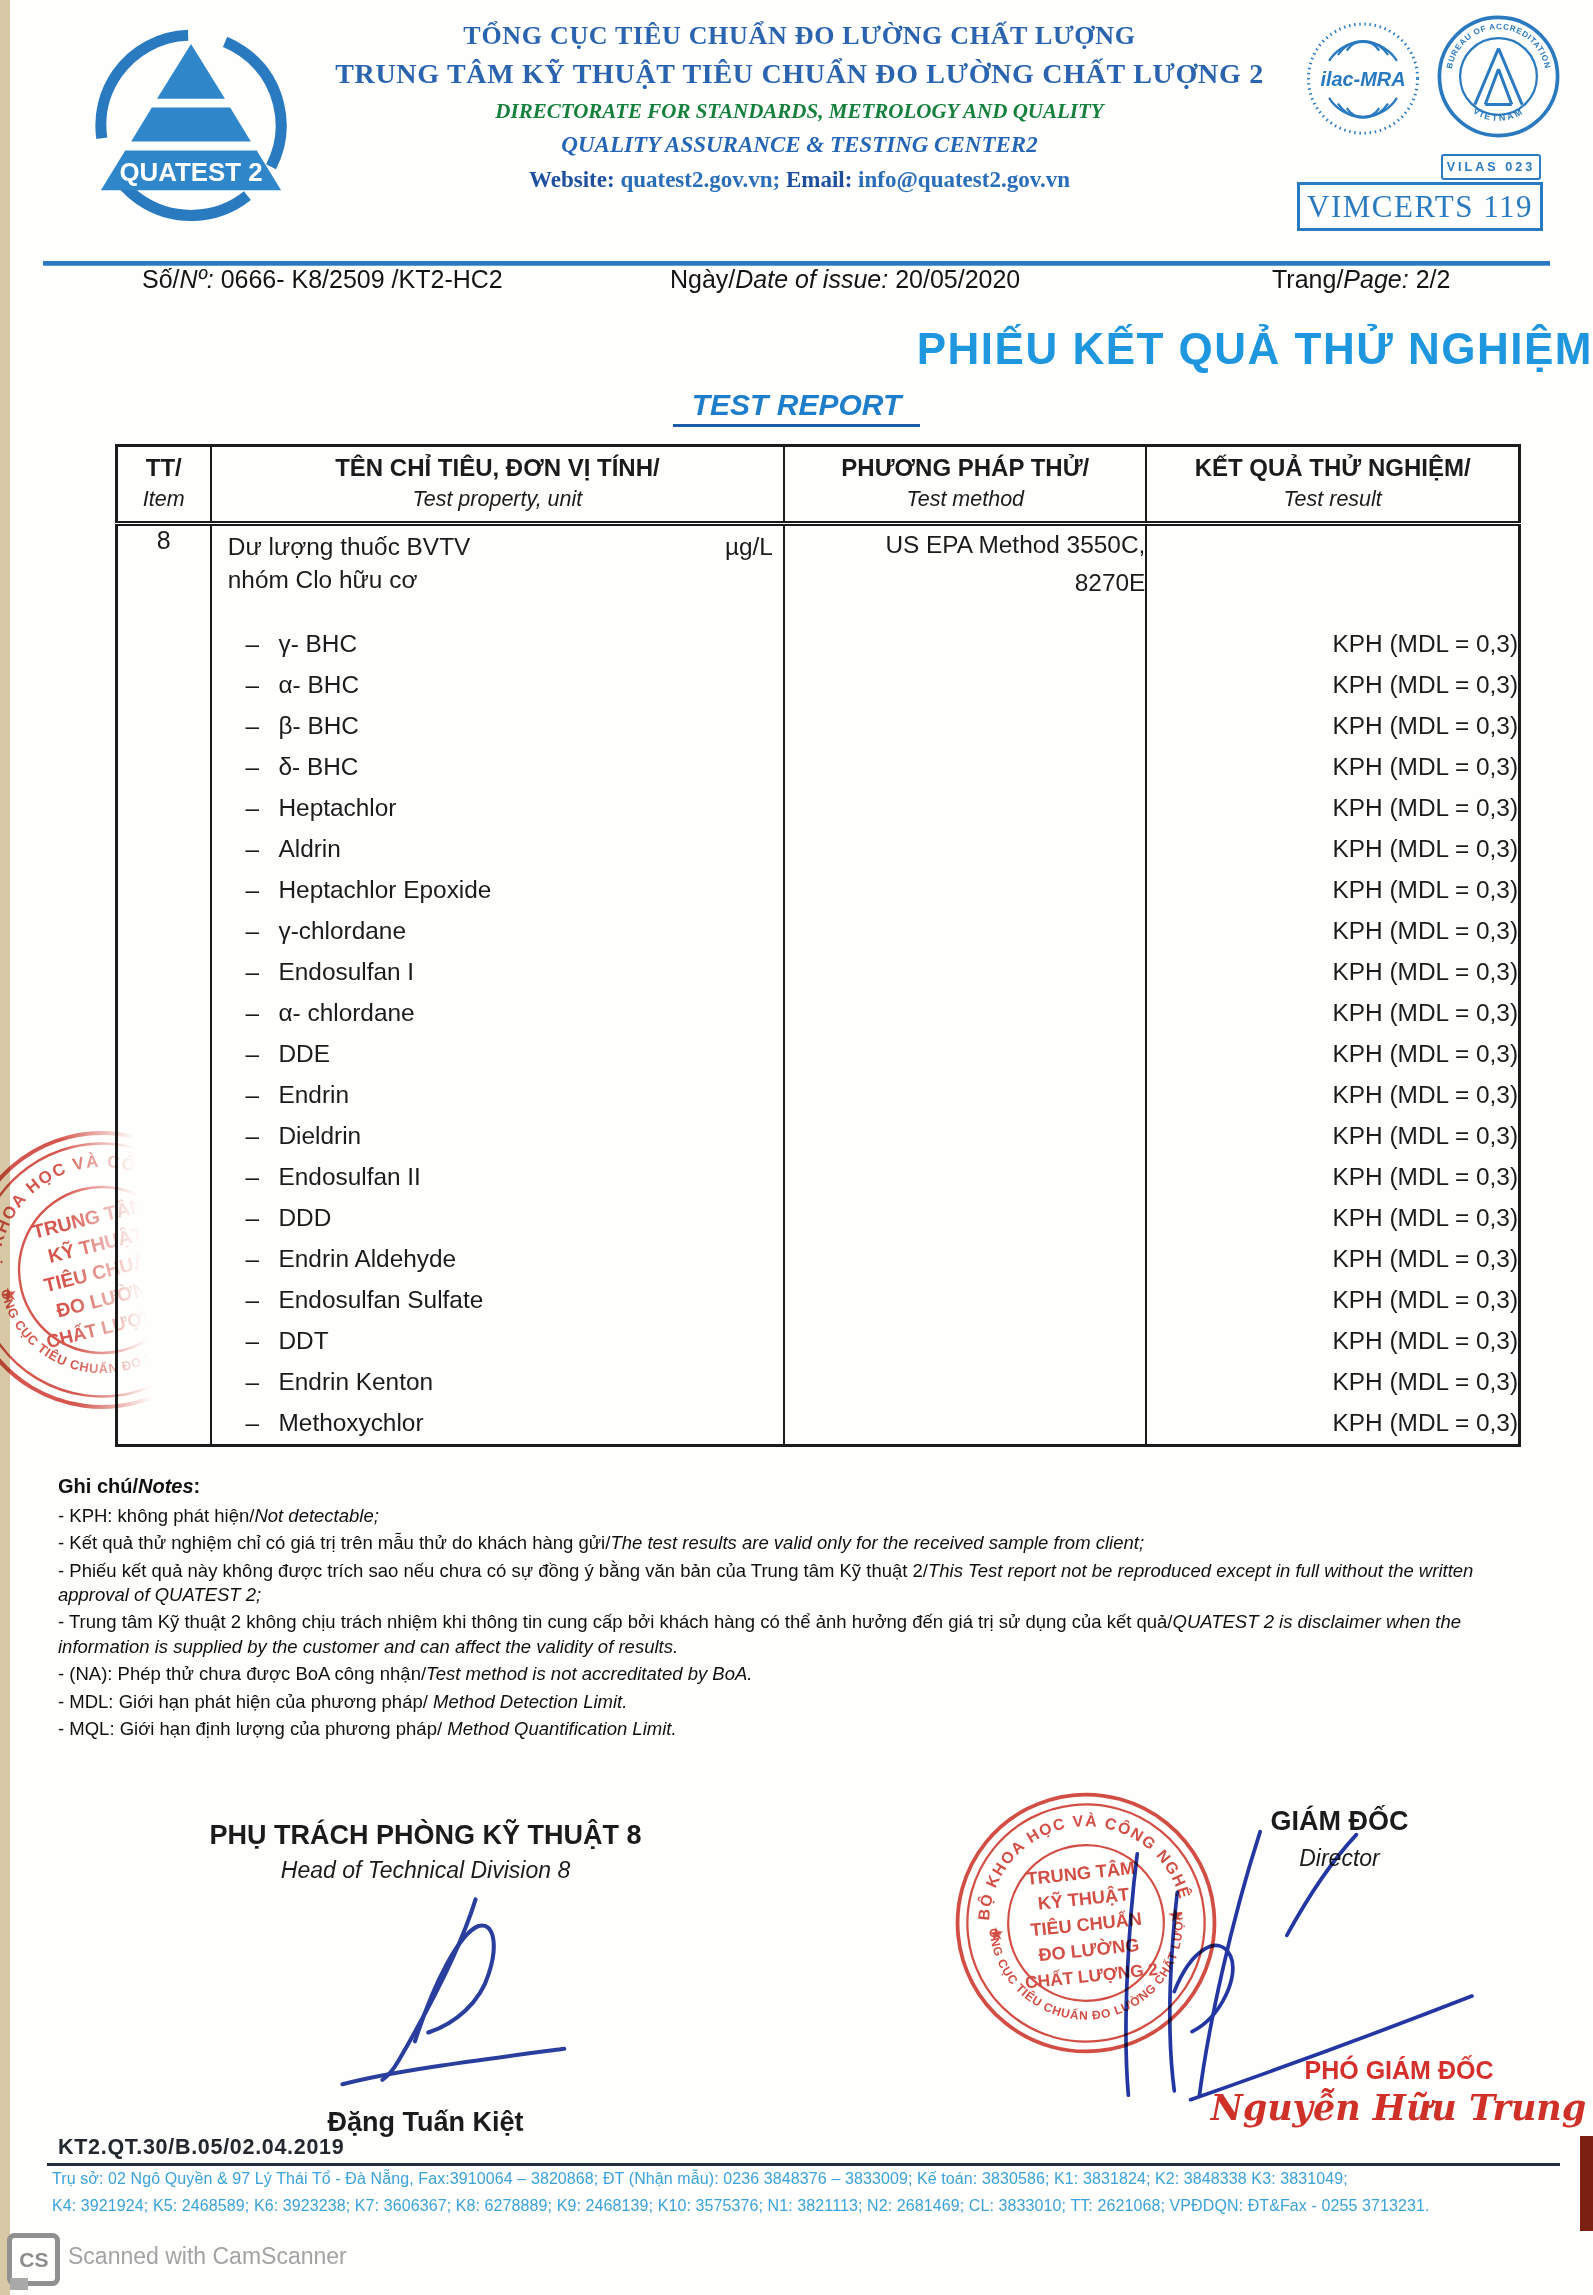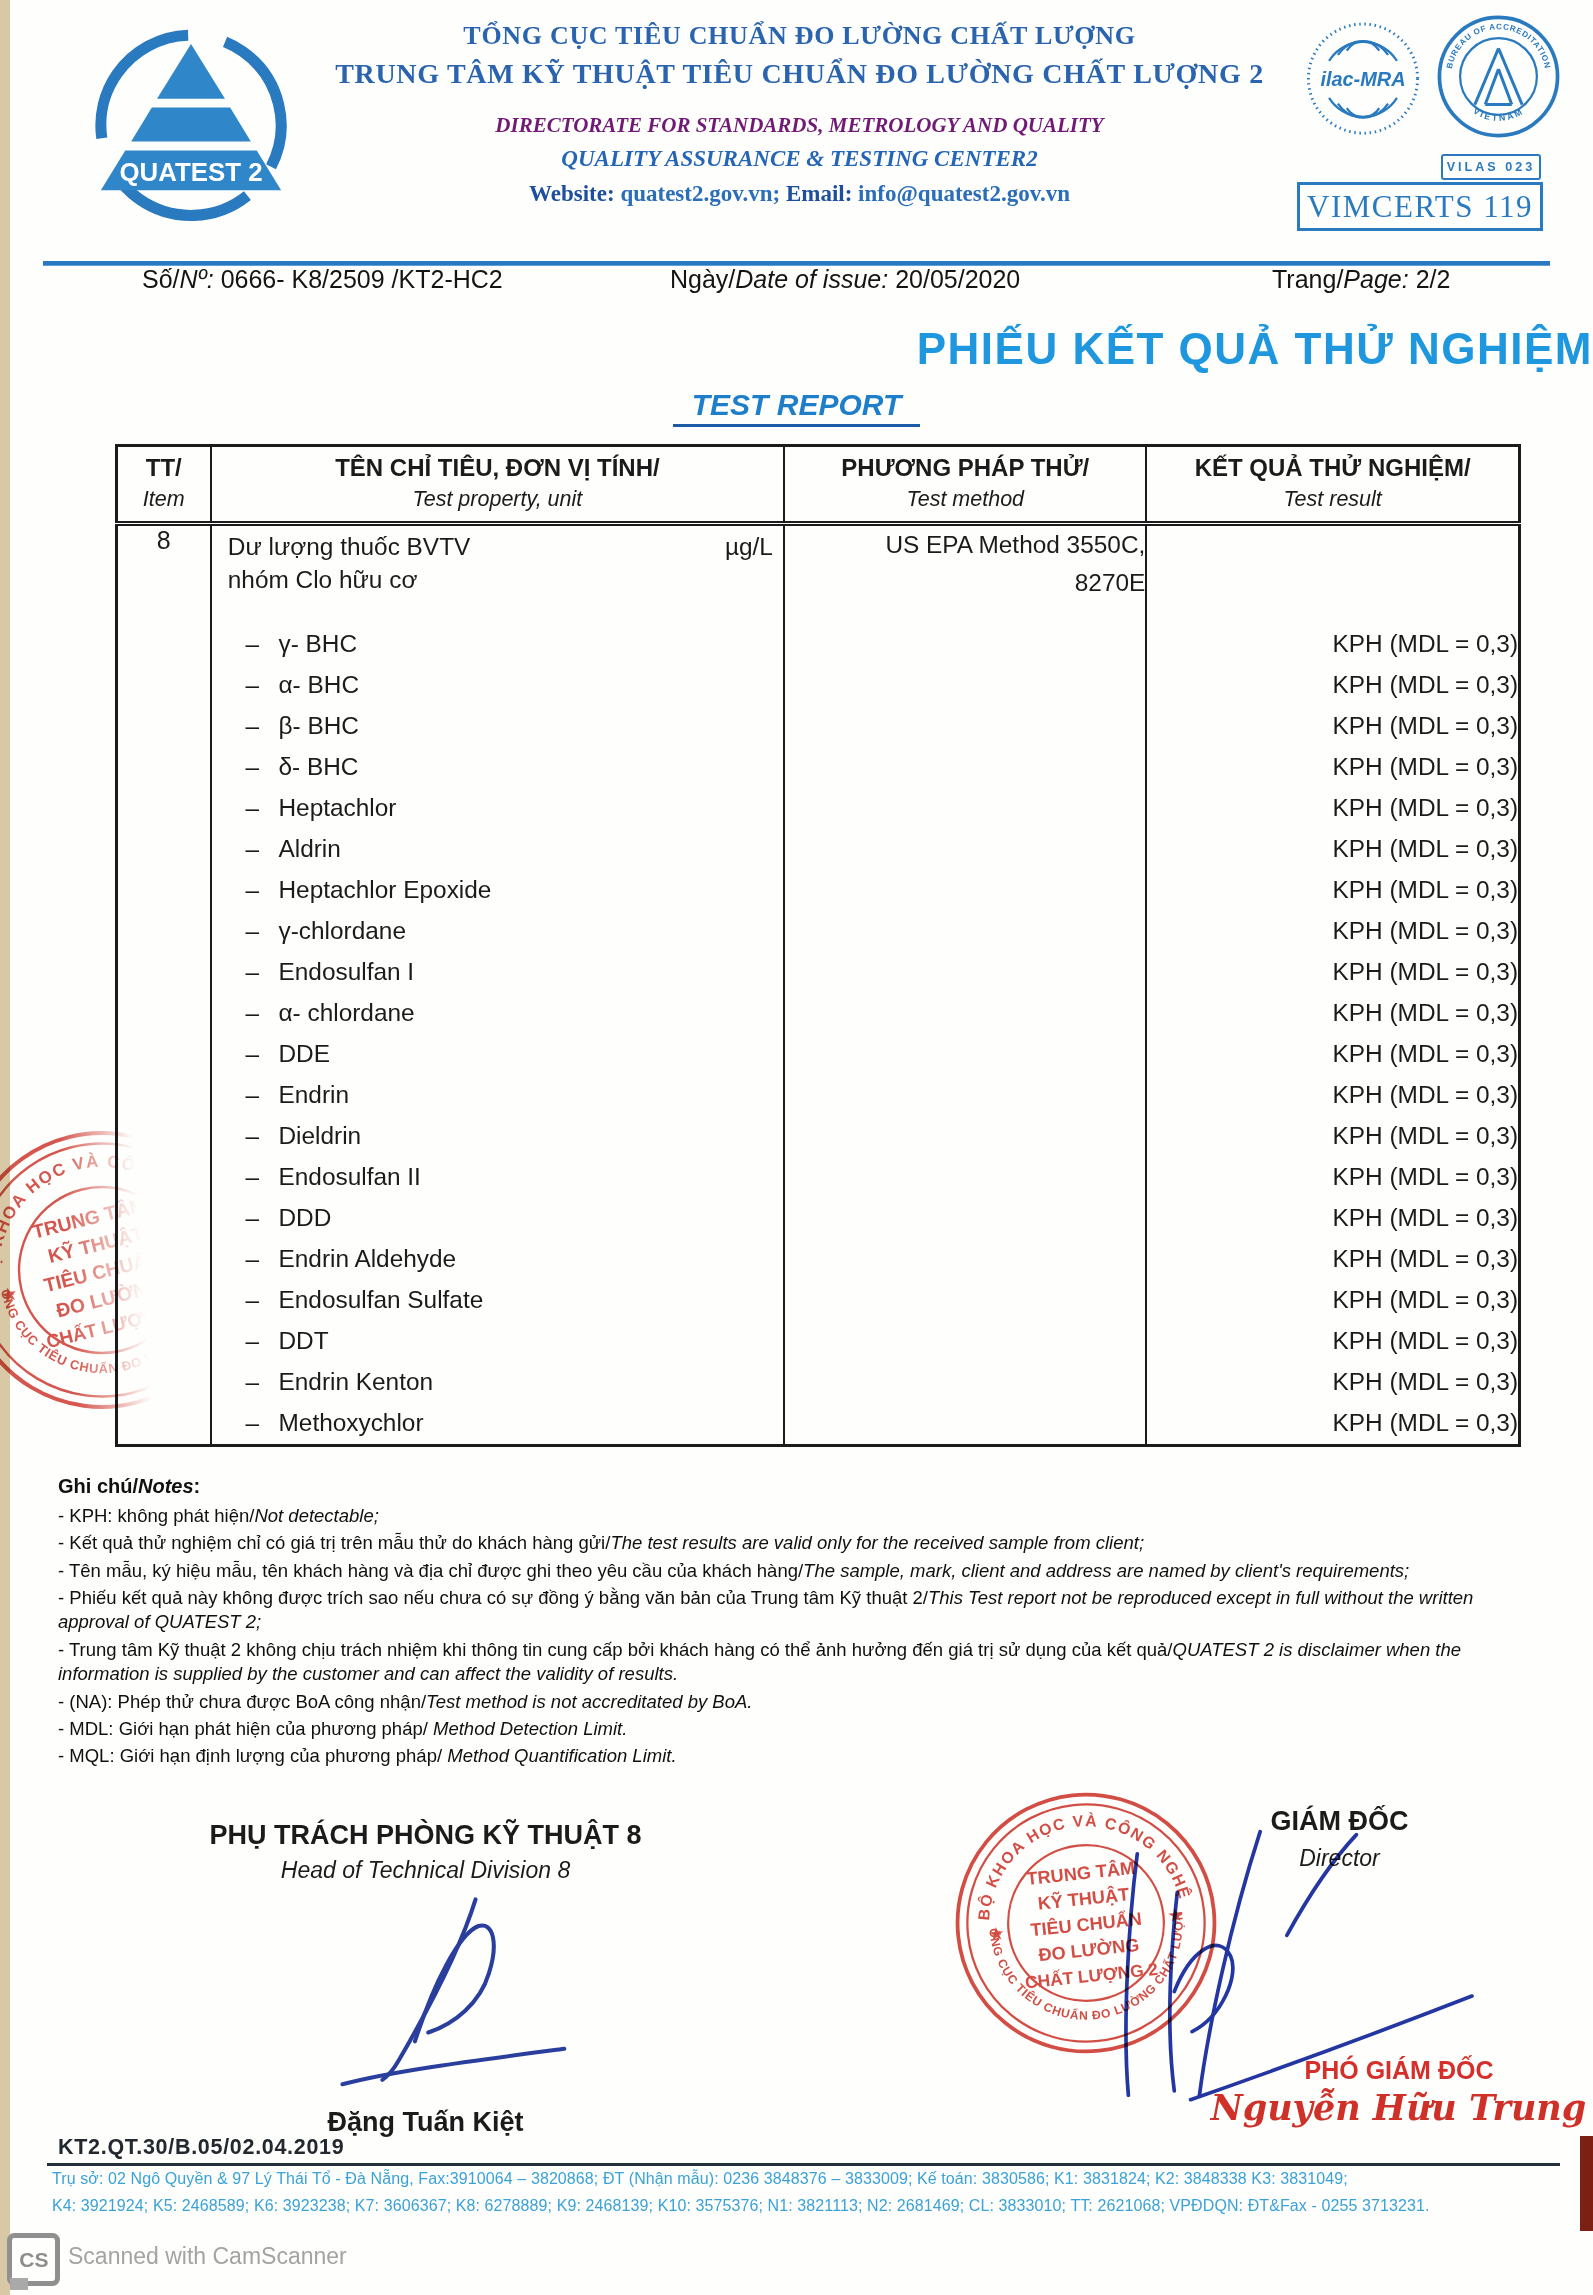--- a/index.html
+++ b/index.html
@@ -7,21 +7,21 @@
         font-family:"Liberation Sans","DejaVu Sans",sans-serif;color:#1b1b1b;}
   .abs{position:absolute;}
   .scan-edge-left{left:0;top:0;width:10.4px;height:2295px;background:#d8c8a6;}
   .scan-edge-right{left:1580px;top:2136px;width:13.3px;height:95px;background:#7c2013;}
 
   
   .org-block{left:311px;top:21px;width:977px;text-align:center;
              font-family:"Liberation Serif","DejaVu Serif",serif;color:#2a64ae;}
   .org1{font-size:26px;font-weight:bold;letter-spacing:0.7px;}
   .org2{font-size:28px;font-weight:bold;margin-top:7.4px;letter-spacing:0.7px;}
-  .org3{font-size:21px;font-style:italic;font-weight:bold;margin-top:23px;color:#701a75;}
+  .org3{font-size:21px;font-style:italic;font-weight:bold;margin-top:9px;color:#15803d;}
   .org4{font-size:23px;font-style:italic;font-weight:bold;margin-top:7.4px;color:#2465b6;}
   .org5{font-size:23px;font-weight:bold;margin-top:9px;color:#2a6db8;}
   .org5 .lbl{color:#1d4f9d;}
   .rule-blue{left:43px;top:261px;width:1507px;height:4.4px;background:#2b78c2;border-bottom:1.5px solid #5ea0d8;}
 
   .badge-box{border:3px solid #2a7ac0;color:#2a7ac0;display:flex;align-items:center;justify-content:center;}
   .vilas{left:1441px;top:154px;width:96px;height:22px;border-width:2.2px;border-radius:3px;
          font-size:12.6px;font-weight:bold;letter-spacing:3px;}
   .vimcerts{left:1297px;top:182px;width:240px;height:43px;
             font-family:"Liberation Serif","DejaVu Serif",serif;font-size:31px;letter-spacing:1.5px;}
@@ -448,23 +448,20 @@
     <div>
 
         <div class="note-item">
           <span>-  KPH: không phát hiện/</span><span class="en">Not detectable;</span>
         </div>
 
         <div class="note-item">
           <span>- Kết quả thử nghiệm chỉ có giá trị trên mẫu thử do khách hàng gửi/</span><span class="en">The test results are valid only for the received sample from client;</span>
         </div>
 
-        <div class="note-item">
-          <span>- Tên mẫu, ký hiệu mẫu, tên khách hàng và địa chỉ được ghi theo yêu cầu của khách hàng/</span><span class="en">The sample, mark, client and address are named by client's requirements;</span>
-        </div>
 
         <div class="note-item">
           <span>- Phiếu kết quả này không được trích sao nếu chưa có sự đồng ý bằng văn bản của Trung tâm Kỹ thuật 2/</span><span class="en">This Test report not be reproduced except in full without the written approval of QUATEST 2;</span>
         </div>
 
         <div class="note-item">
           <span>- Trung tâm Kỹ thuật 2 không chịu trách nhiệm khi thông tin cung cấp bởi khách hàng có thể ảnh hưởng đến giá trị sử dụng của kết quả/</span><span class="en">QUATEST 2 is disclaimer when the information is supplied by the customer and can affect the validity of results.</span>
         </div>
 
         <div class="note-item">

